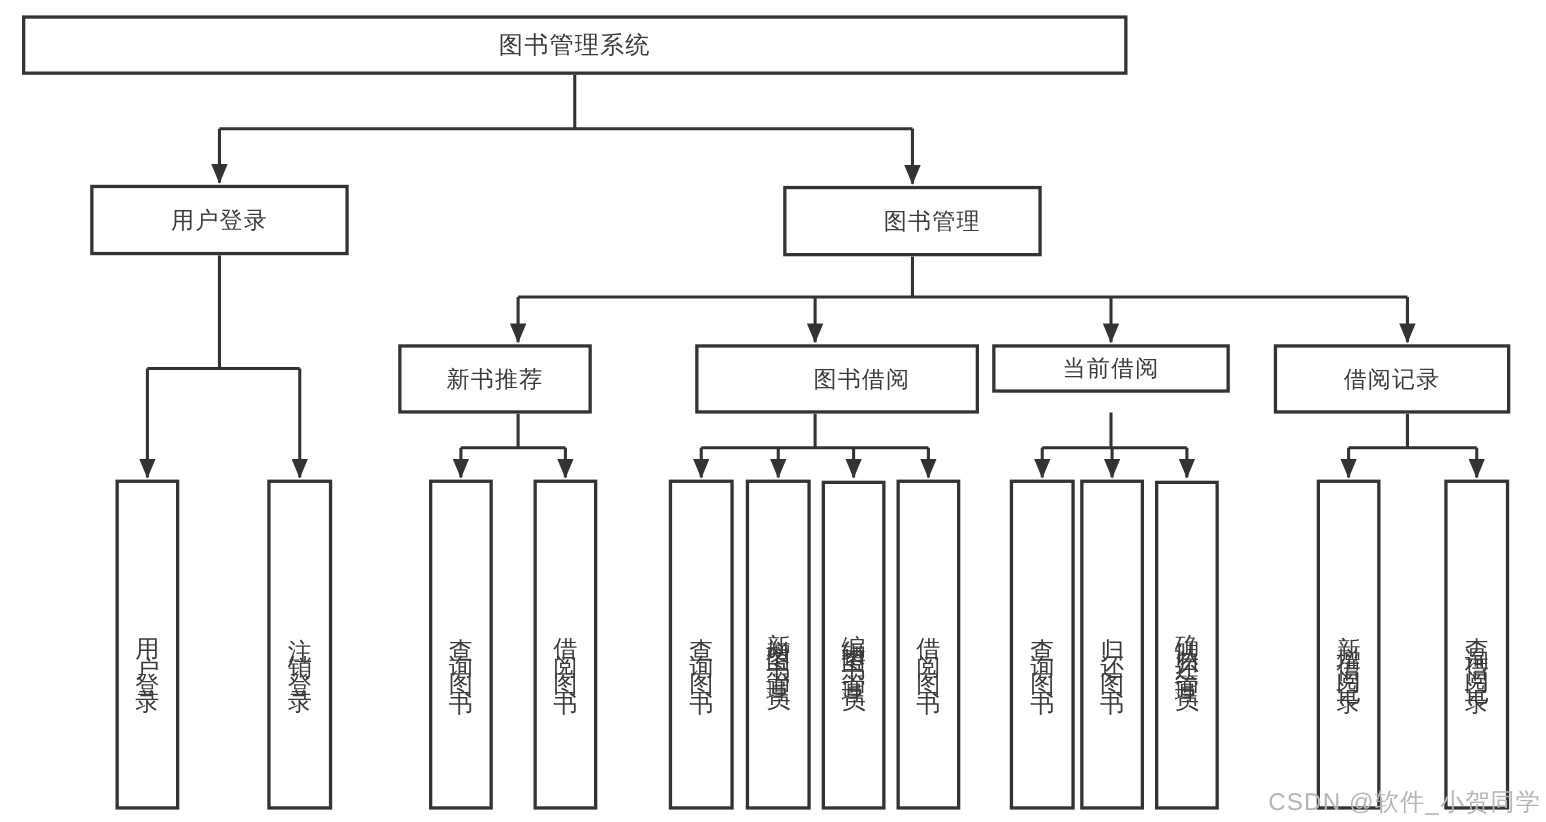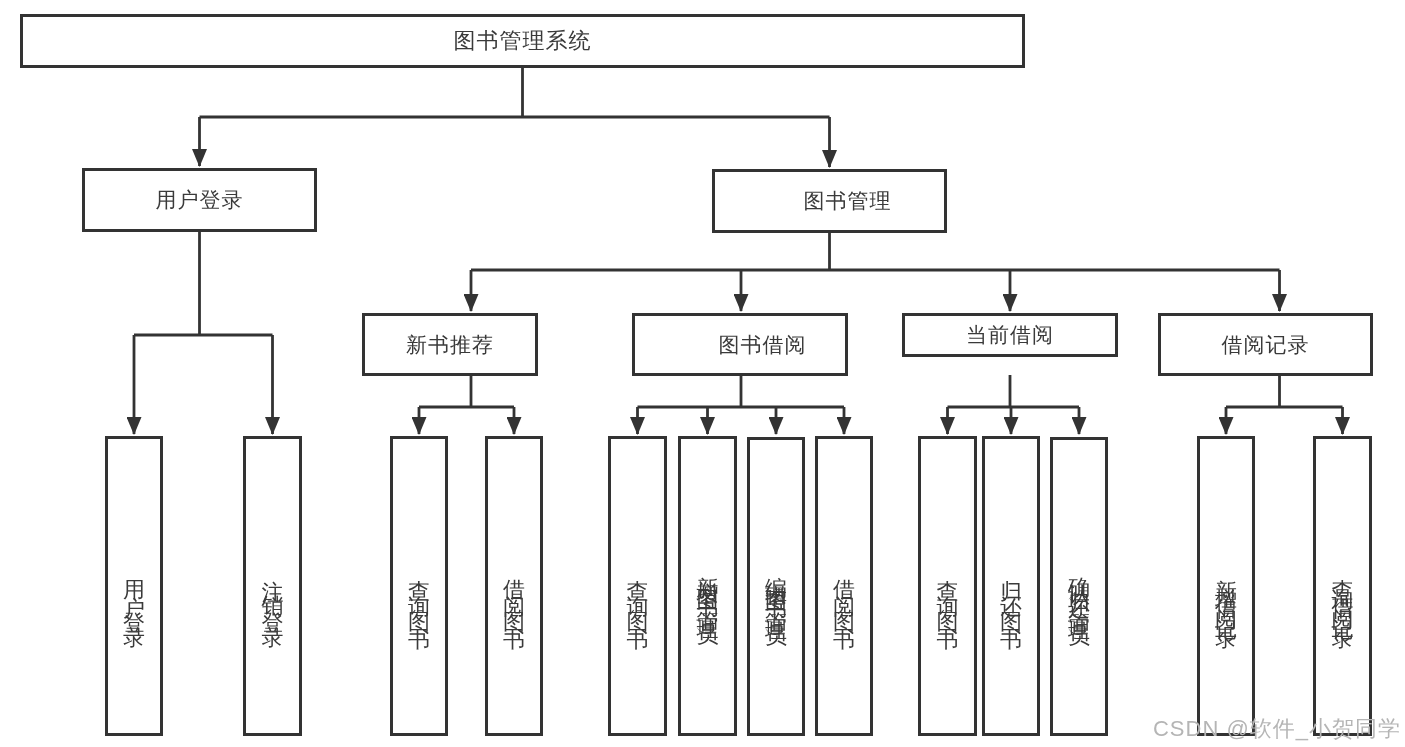--- a/index.html
+++ b/index.html
@@ -109,21 +109,21 @@
     <path class="ln" d="M1226 407 V434" marker-end="url(#arw)"></path>
     <path class="ln" d="M1342.5 407 V434" marker-end="url(#arw)"></path>
   </svg>
 
   <div class="node h title" style="left:20px; top:14px; width:1005px; height:54px;">图书管理系统</div>
 
   <div class="node h" style="left:82px; top:168px; width:235px; height:64px;">用户登录</div>
   <div class="node h" style="left:712px; top:169px; width:235px; height:64px;padding-left:36px;">图书管理</div>
 
   <div class="node h" style="left:362px; top:313px; width:176px; height:63px;">新书推荐</div>
-  <div class="node h" style="left:632px; top:313px; width:216px; height:63px;padding-left:45px;">图书借阅</div>
+  <div class="node h" style="left:632px; top:313px; width:258px; height:63px;padding-left:45px;">图书借阅</div>
   <div class="node h" style="left:902px; top:313px; width:216px; height:44px;">当前借阅</div>
   <div class="node h" style="left:1158px; top:313px; width:215px; height:63px;">借阅记录</div>
 
   <div class="node v gap-l" style="left:105px; top:436px; width:58px; height:300px;">
     <span class="vtxt">用户登录</span>
   </div>
   <div class="node v gap-l" style="left:243px; top:436px; width:59px; height:300px;">
     <span class="vtxt">注销登录</span>
   </div>
 

